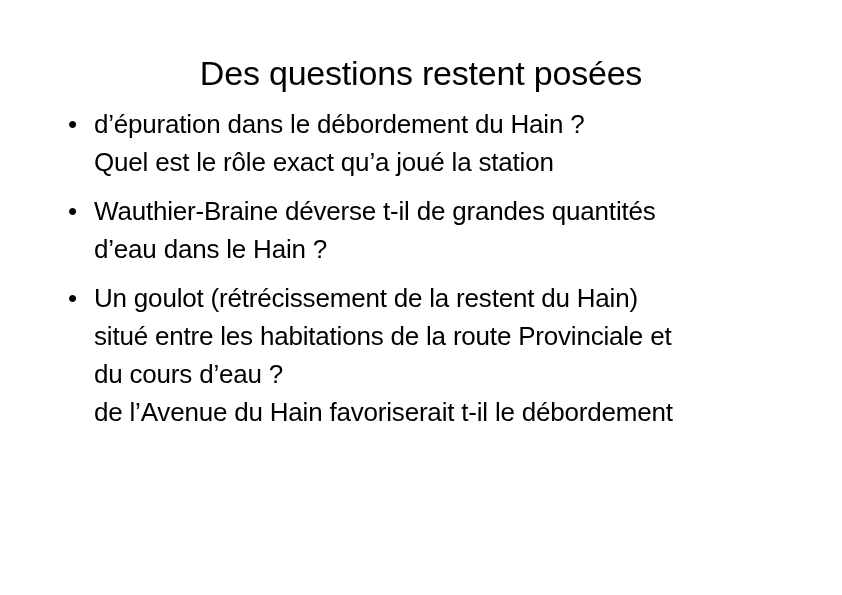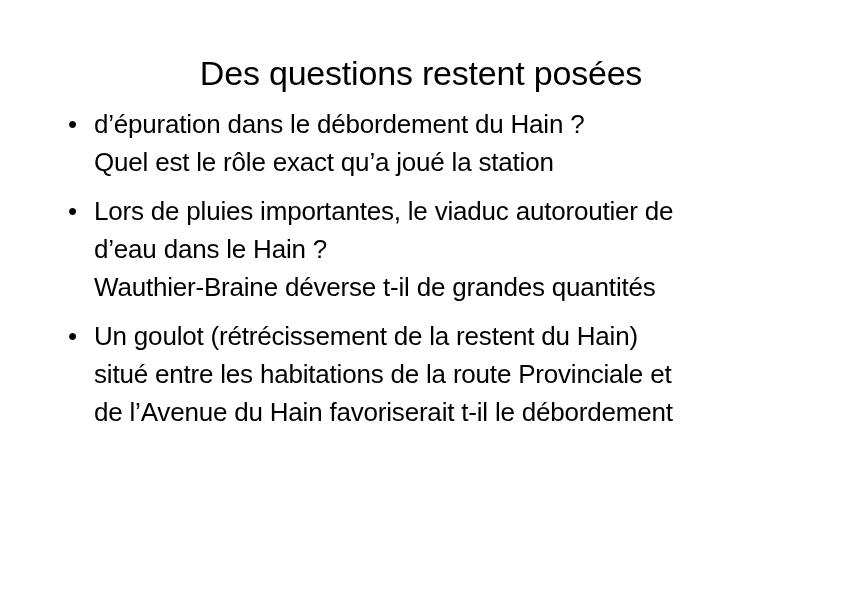--- a/index.html
+++ b/index.html
@@ -56,25 +56,24 @@
 <div class="slide">
   <h1 class="slide-title">Des questions restent posées</h1>
   <ul class="bullet-list">
       <li>
         <span class="bullet-marker">•</span>
         <div class="bullet-line">d’épuration dans le débordement du Hain ?</div>
         <div class="bullet-line">Quel est le rôle exact qu’a joué la station</div>
       </li>
       <li>
         <span class="bullet-marker">•</span>
-        <div class="bullet-line">Lors de pluies importantes, le viaduc autoroutier de</div>
+        <div class="bullet-line">Wauthier-Braine déverse t-il de grandes quantités</div>
         <div class="bullet-line">d’eau dans le Hain ?</div>
-        <div class="bullet-line">Wauthier-Braine déverse t-il de grandes quantités</div>
       </li>
       <li>
         <span class="bullet-marker">•</span>
         <div class="bullet-line">Un goulot (rétrécissement de la restent du Hain)</div>
         <div class="bullet-line">situé entre les habitations de la route Provinciale et</div>
+        <div class="bullet-line">du cours d’eau ?</div>
         <div class="bullet-line">de l’Avenue du Hain favoriserait t-il le débordement</div>
-        <div class="bullet-line">du cours d’eau ?</div>
       </li>
     </ul>
 </div>
 
 </body></html>

